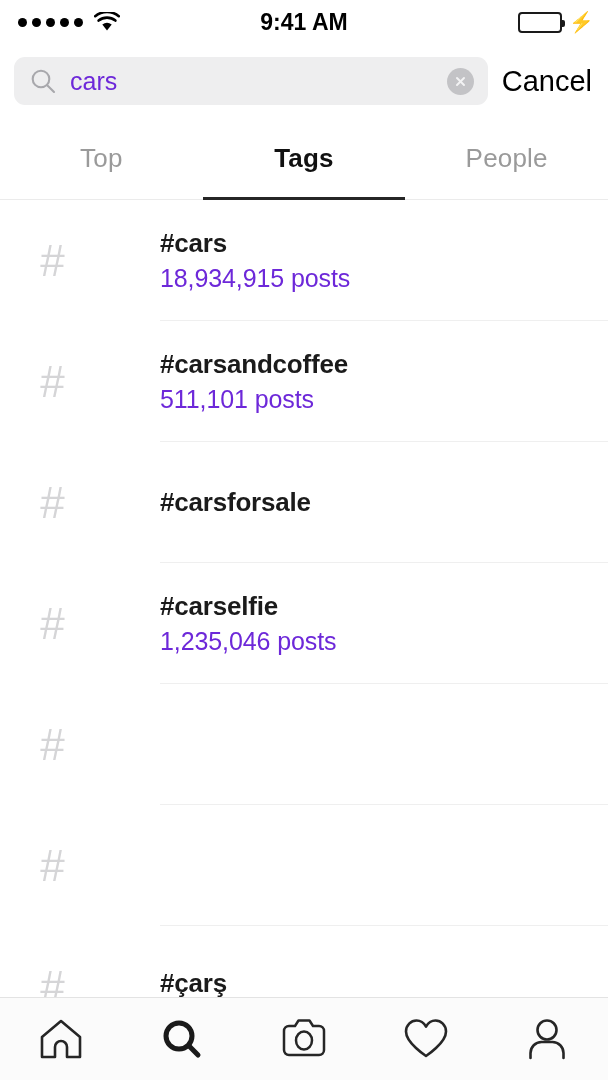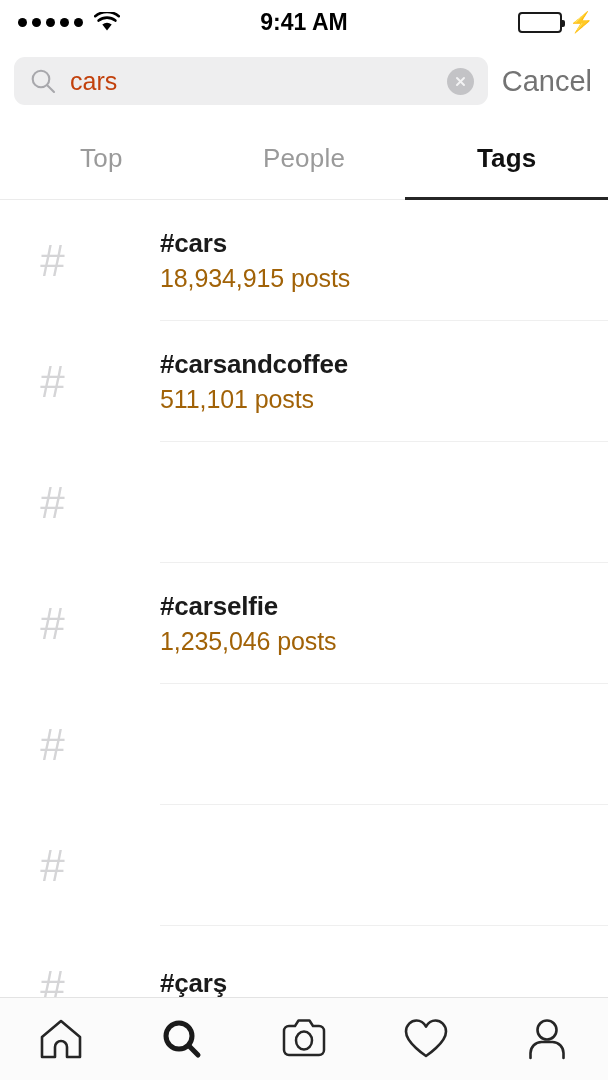--- a/index.html
+++ b/index.html
@@ -135,41 +135,41 @@
   .search-icon-wrap {
     flex: 0 0 auto;
     display: flex;
     align-items: center;
     margin-right: 14px;
   }
 
   .search-value {
     flex: 1 1 auto;
     font-size: 25px;
-    color: #c2410c;
+    color: #6d28d9;
     line-height: 1;
     white-space: nowrap;
     overflow: hidden;
   }
 
   .clear-btn {
     flex: 0 0 auto;
     width: 27px;
     height: 27px;
     border-radius: 50%;
     background: #c3c3c6;
     display: flex;
     align-items: center;
     justify-content: center;
   }
 
   .cancel-btn {
     flex: 0 0 auto;
     font-size: 29px;
-    color: #737373;
+    color: #000000;
     line-height: 1;
     padding-right: 2px;
     white-space: nowrap;
   }
 
   
   .tab-bar {
     flex: 0 0 82px;
     display: flex;
     align-items: stretch;
@@ -248,21 +248,21 @@
     font-size: 26px;
     font-weight: bold;
     color: #1b1b1b;
     line-height: 1.08;
     letter-spacing: -0.2px;
     white-space: nowrap;
   }
 
   .row-sub {
     font-size: 25px;
-    color: #a16207;
+    color: #6d28d9;
     line-height: 1.08;
     letter-spacing: -0.1px;
     white-space: nowrap;
   }
 
   .row-divider {
     position: absolute;
     left: 160px;
     right: 0;
     bottom: 0;
@@ -335,22 +335,22 @@
           <line x1="4" y1="4" x2="11" y2="11" stroke="#f3f3f4" stroke-width="2" stroke-linecap="round"></line>
           <line x1="11" y1="4" x2="4" y2="11" stroke="#f3f3f4" stroke-width="2" stroke-linecap="round"></line>
         </svg>
       </span>
     </div>
     <div class="cancel-btn">Cancel</div>
   </div>
 
   <div class="tab-bar">
     <div class="tab">Top</div>
+    <div class="tab active">Tags</div>
     <div class="tab">People</div>
-    <div class="tab active">Tags</div>
   </div>
 
   <div class="results">
 
     <div class="result-row">
       <div class="hash-slot">
         <span class="hash-glyph">#</span>
       </div>
       <div class="row-text">
         <div class="row-title">#cars</div>
@@ -368,20 +368,21 @@
         <div class="row-sub">511,101 posts</div>
       </div>
       <div class="row-divider"></div>
     </div>
 
     <div class="result-row">
       <div class="hash-slot">
         <span class="hash-glyph">#</span>
       </div>
       <div class="row-text">
+        <div class="row-title">#carsforsale</div>
       </div>
       <div class="row-divider"></div>
     </div>
 
     <div class="result-row">
       <div class="hash-slot">
         <span class="hash-glyph">#</span>
       </div>
       <div class="row-text">
         <div class="row-title">#carselfie</div>

